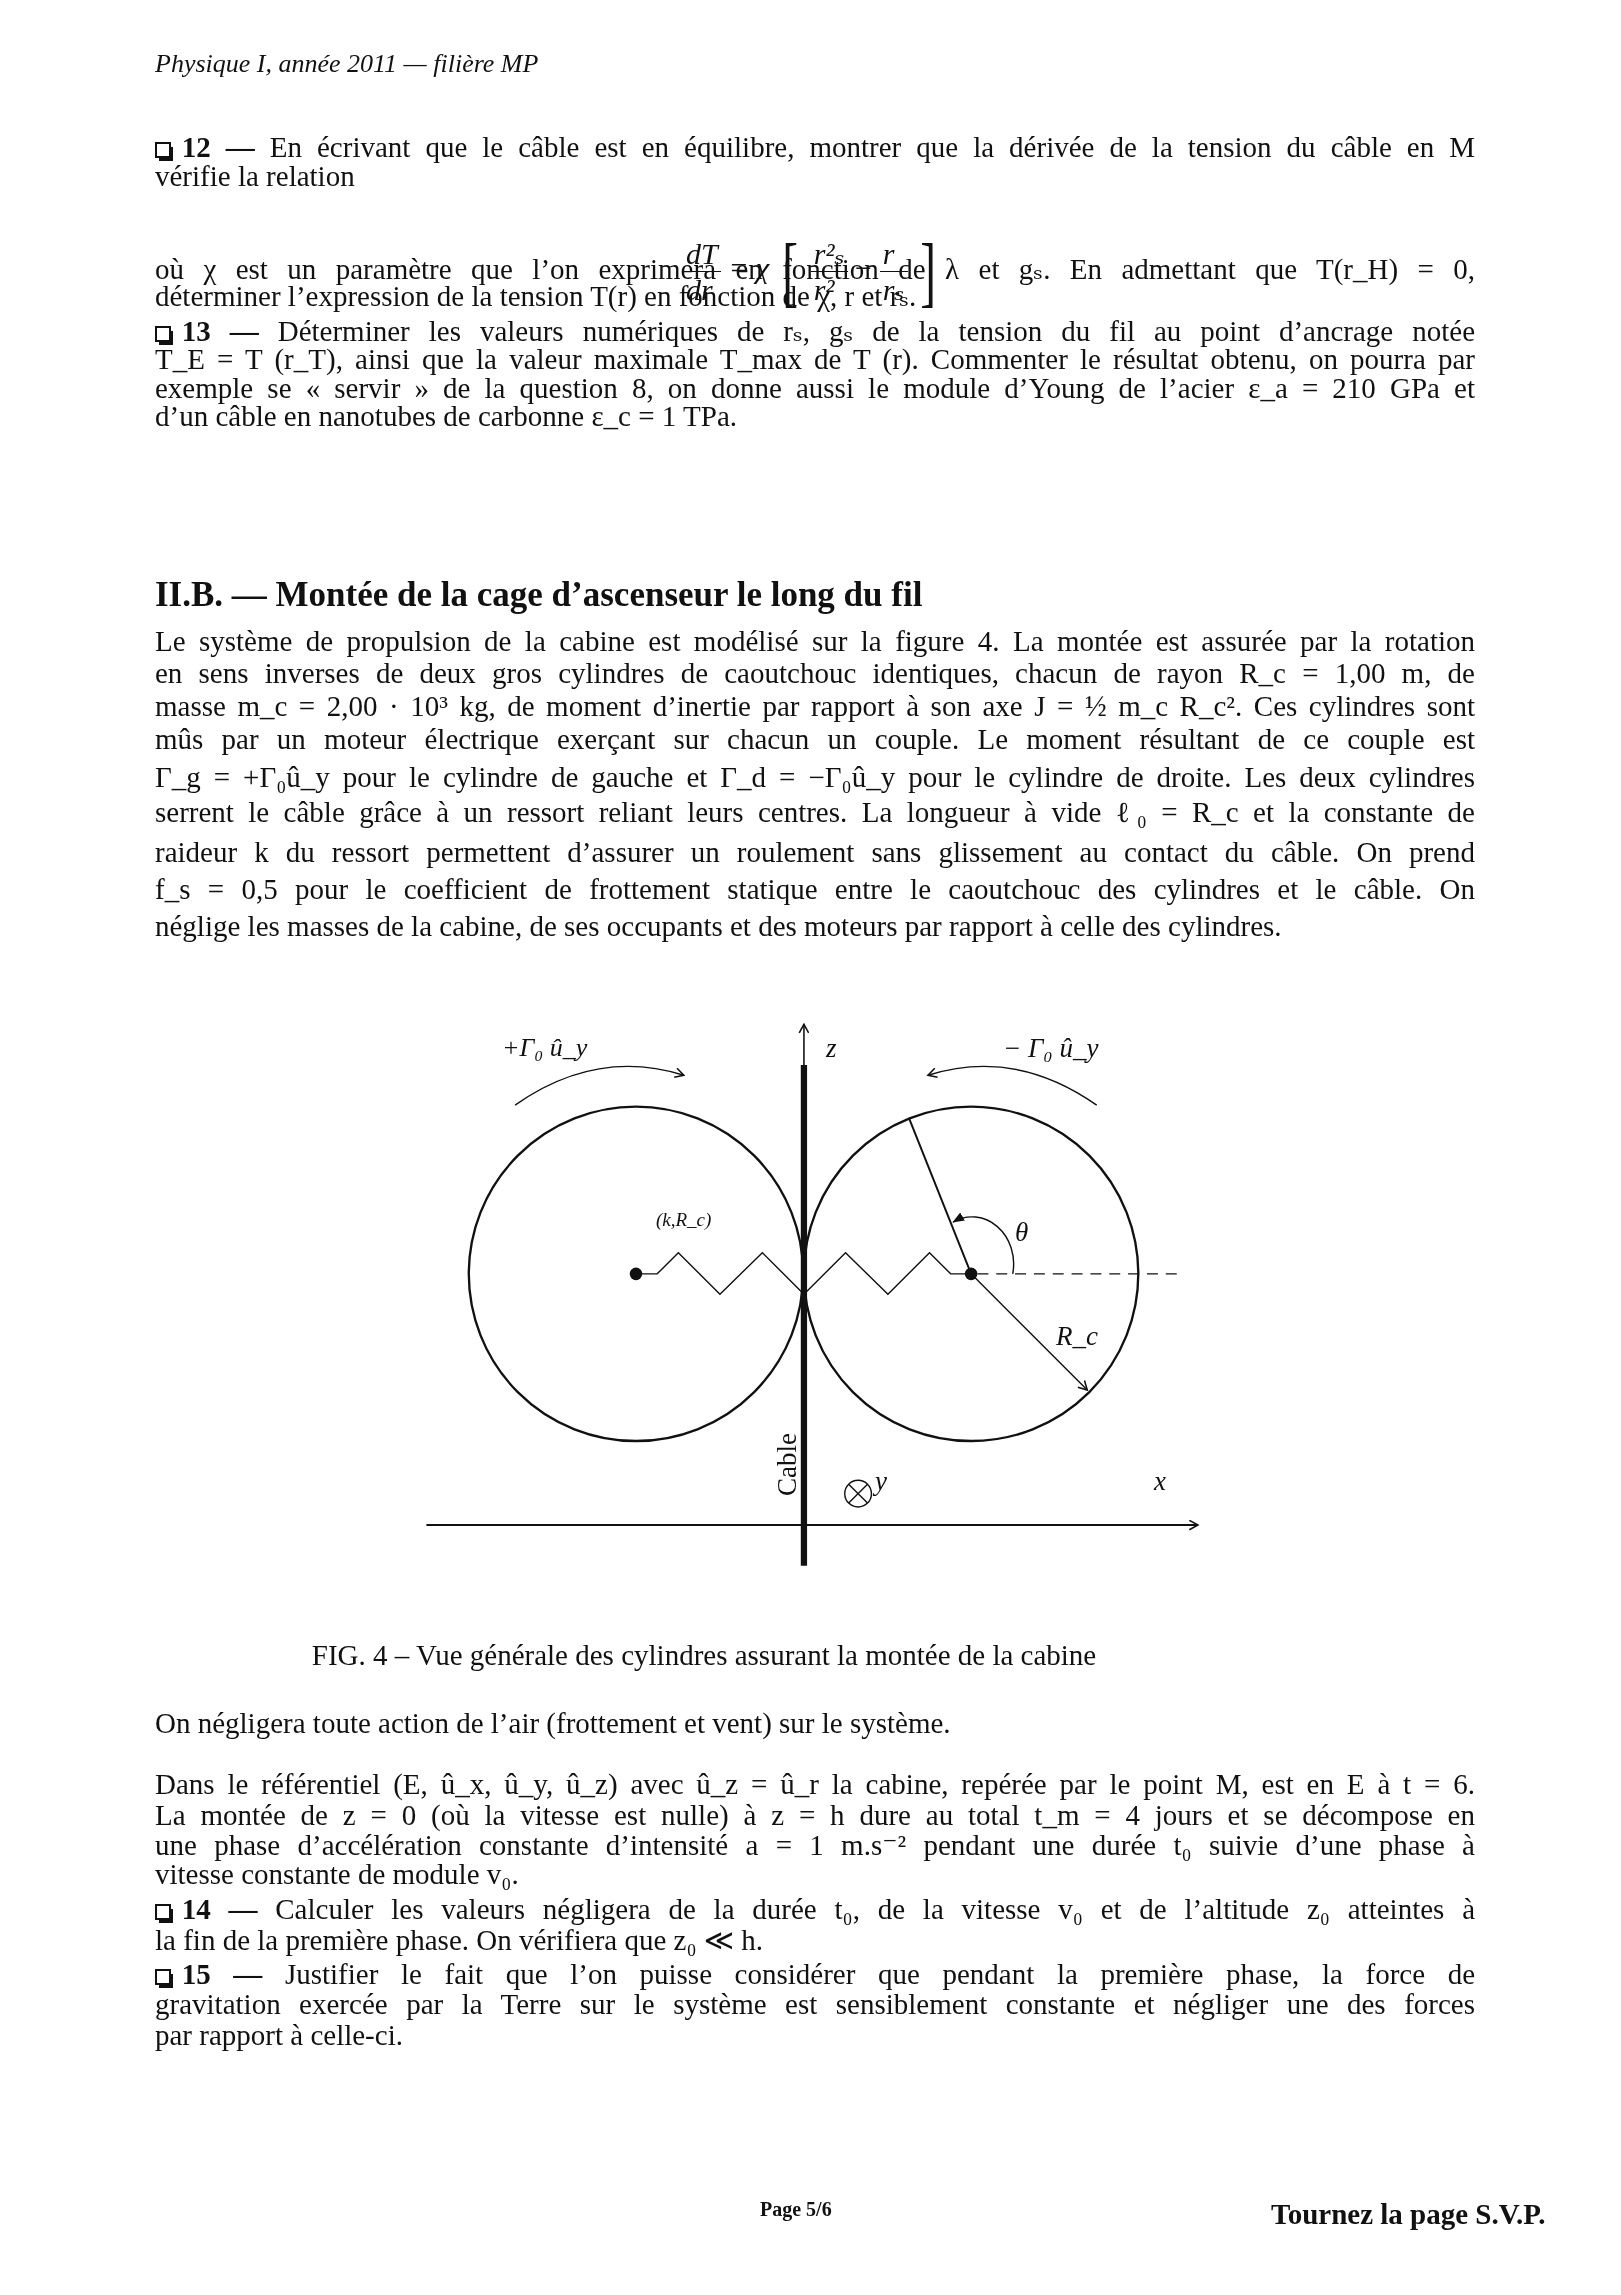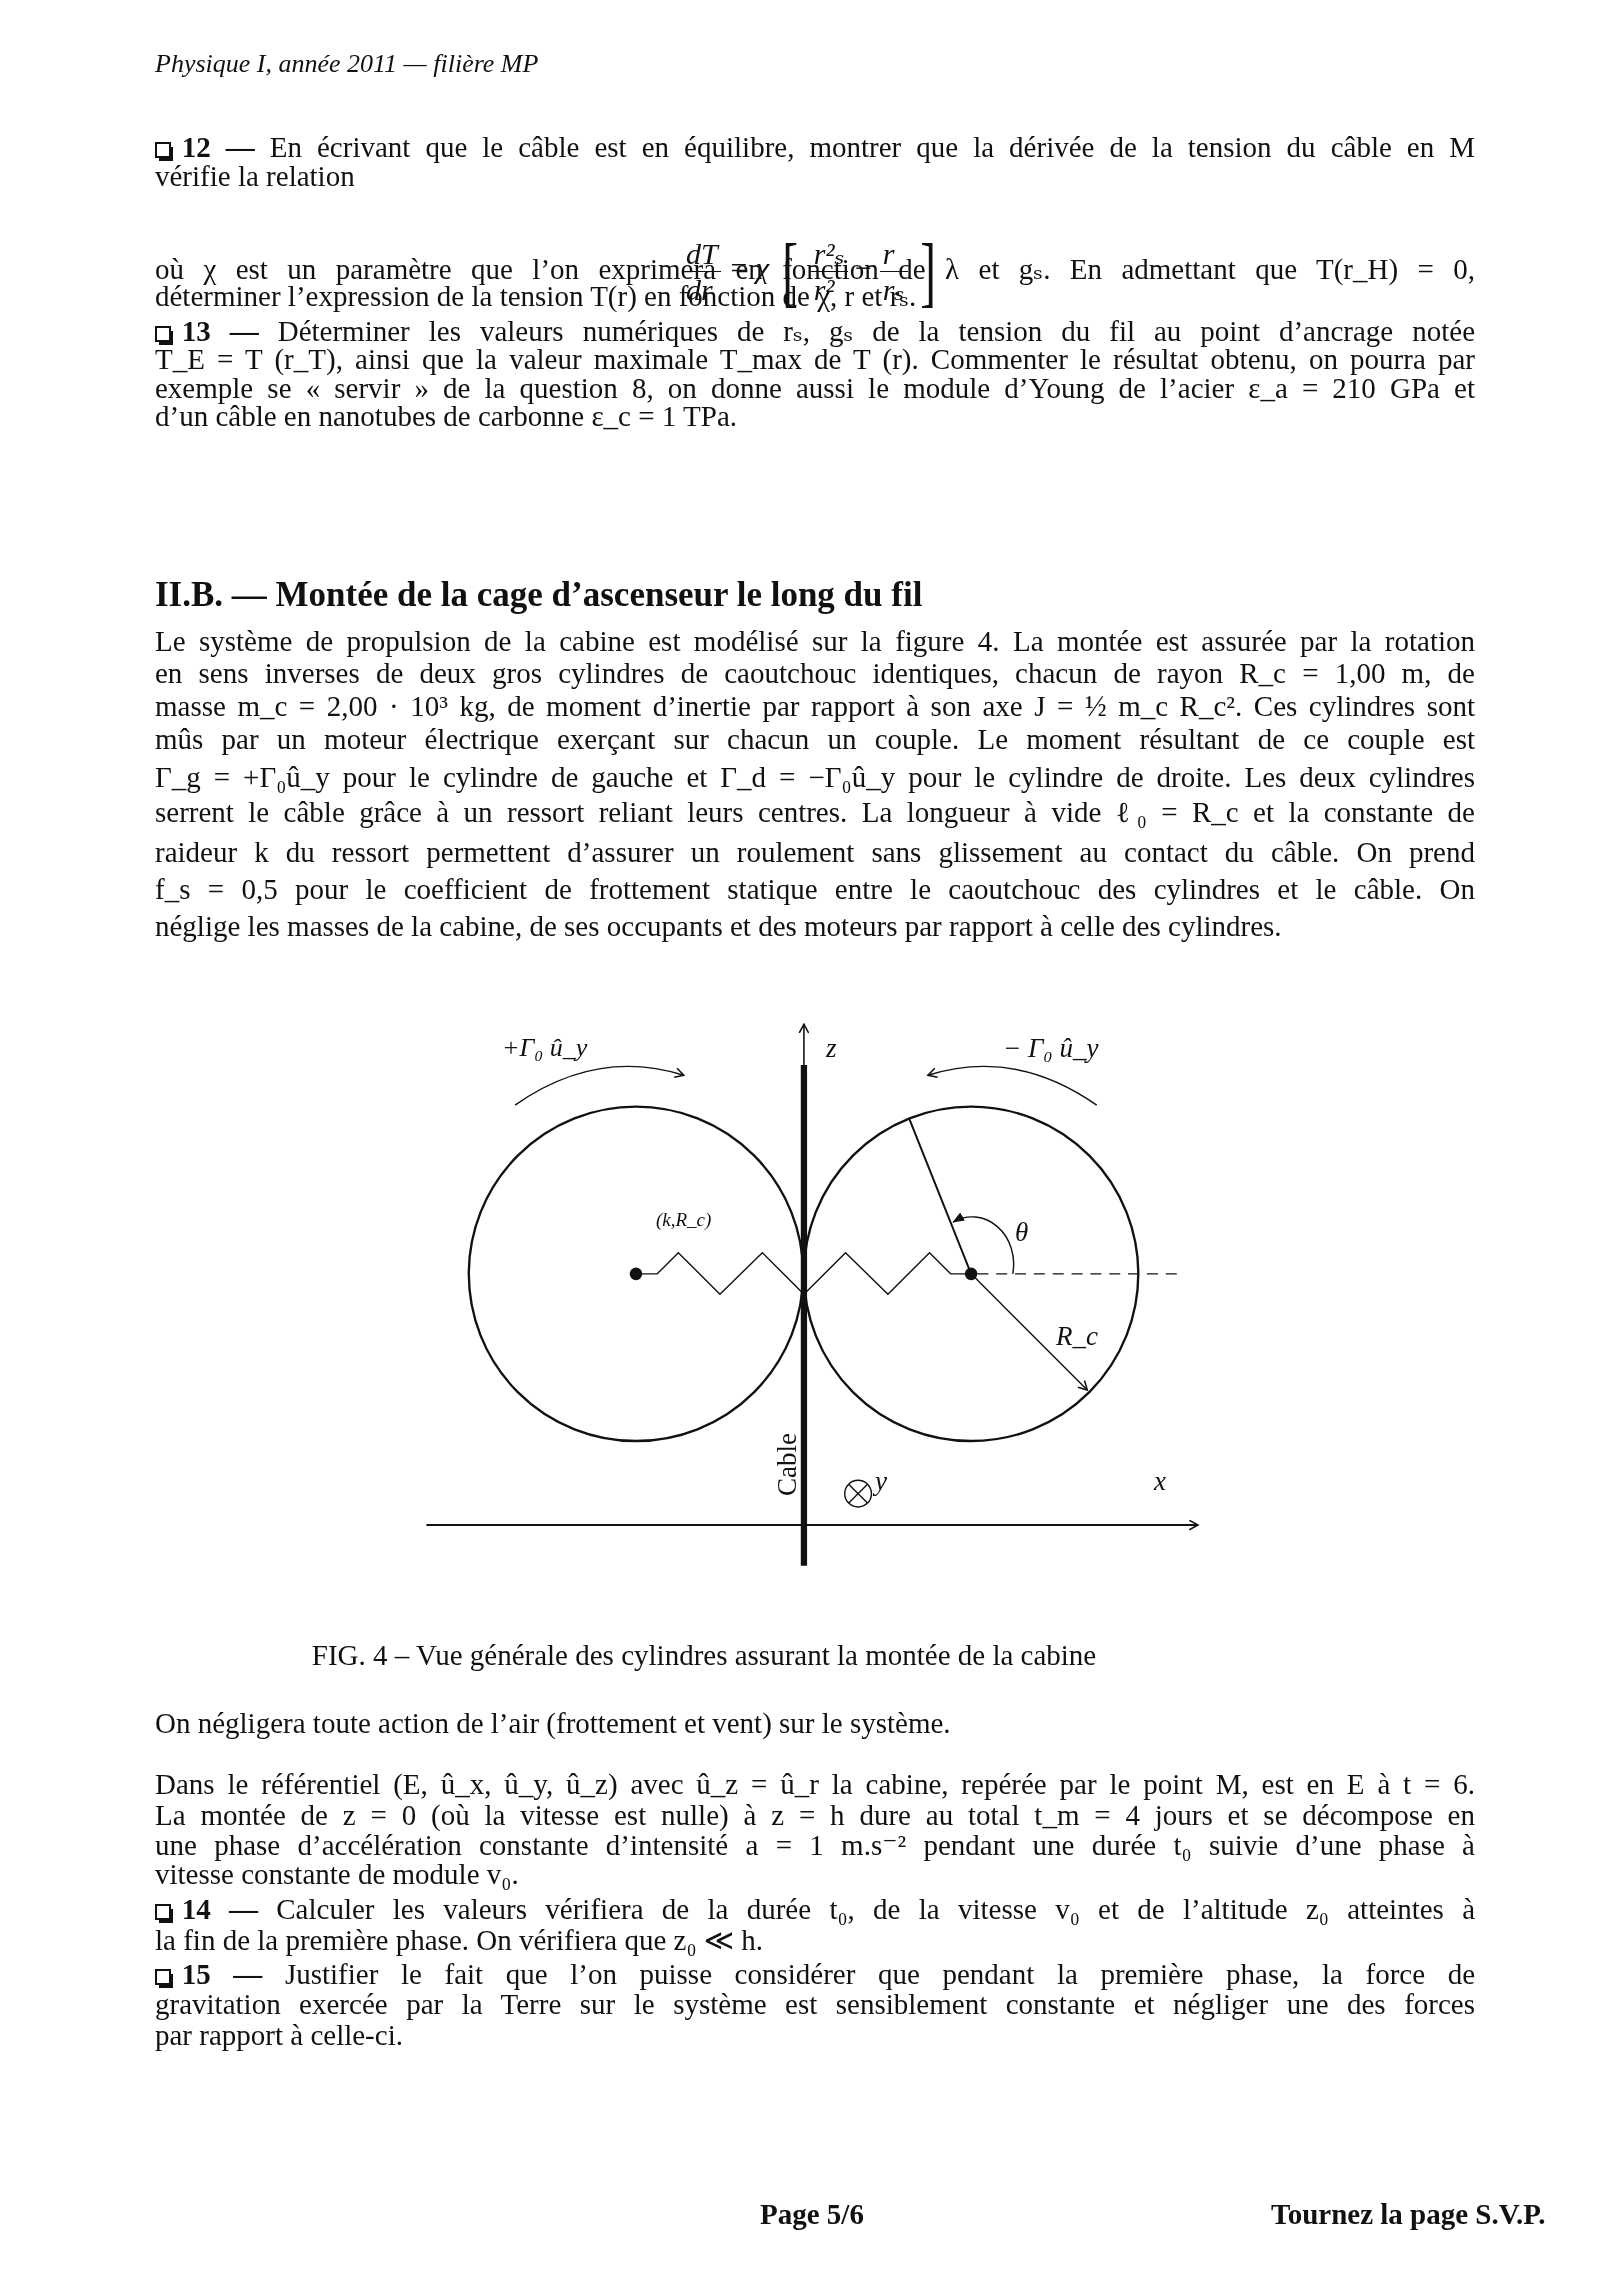--- a/index.html
+++ b/index.html
@@ -15,21 +15,21 @@
                 border-right: 3.9px solid #111; border-bottom: 3.9px solid #111; box-sizing: border-box; }
   .qnum { font-weight: bold; }
   i, .m { font-style: italic; }
   .section { position: absolute; left: 155px; top: 575px; font-size: 35px; font-weight: bold; }
   .eq { position: absolute; left: 683px; top: 232px; font-size: 30px; }
   .frac { display: inline-block; text-align: left; vertical-align: middle; }
   .frac .num { display: block; padding: 0 3.1px; border-bottom: 1.6px solid #111; line-height: 35px; }
   .frac .den { display: block; padding: 0 3.1px; line-height: 35px; }
   .bracket { display: inline-block; vertical-align: middle; font-size: 79px; line-height: 79px; font-weight: 200; transform: scaleX(0.6); }
   .caption { position: absolute; left: 0; width: 1408px; text-align: center; top: 1639px; font-size: 29px; }
-  .footer-page { position: absolute; left: 760px; top: 2198px; font-size: 29px; font-weight: bold; }
+  .footer-page { position: absolute; left: 760px; top: 2198px; font-size: 20px; font-weight: bold; }
   .footer-turn { position: absolute; left: 1251px; top: 2198px; font-size: 29px; font-weight: bold; margin-left: 20px; }
 </style>
 </head>
 <body>
 
 <div class="hdr">Physique I, année 2011 — filière MP</div>
 
 <div class="ln j" style="top:130px">
   <span class="box"></span><span class="qnum">12 —</span>
   <span>En écrivant que le câble est en équilibre, montrer que la dérivée de la tension du câble en M</span>
@@ -125,21 +125,21 @@
 
 <div class="ln" style="top:1706px">On négligera toute action de l’air (frottement et vent) sur le système.</div>
 
 <div class="ln j" style="top:1767px">Dans le référentiel (E, û_x, û_y, û_z) avec û_z = û_r la cabine, repérée par le point M, est en E à t = 6.</div>
 <div class="ln j" style="top:1798px">La montée de z = 0 (où la vitesse est nulle) à z = h dure au total t_m = 4 jours et se décompose en</div>
 <div class="ln j" style="top:1828px">une phase d’accélération constante d’intensité a = 1 m.s⁻² pendant une durée t₀ suivie d’une phase à</div>
 <div class="ln" style="top:1857px">vitesse constante de module v₀.</div>
 
 <div class="ln j" style="top:1892px">
   <span class="box"></span><span class="qnum">14 —</span>
-  <span>Calculer les valeurs vérifiera de la durée t₀, de la vitesse v₀ et de l’altitude z₀ atteintes à</span>
+  <span>Calculer les valeurs négligera de la durée t₀, de la vitesse v₀ et de l’altitude z₀ atteintes à</span>
 </div>
 <div class="ln" style="top:1923px">la fin de la première phase. On vérifiera que z₀ ≪ h.</div>
 
 <div class="ln j" style="top:1957px">
   <span class="box"></span><span class="qnum">15 —</span>
   <span>Justifier le fait que l’on puisse considérer que pendant la première phase, la force de</span>
 </div>
 <div class="ln j" style="top:1987px">gravitation exercée par la Terre sur le système est sensiblement constante et négliger une des forces</div>
 <div class="ln" style="top:2018px">par rapport à celle-ci.</div>
 

